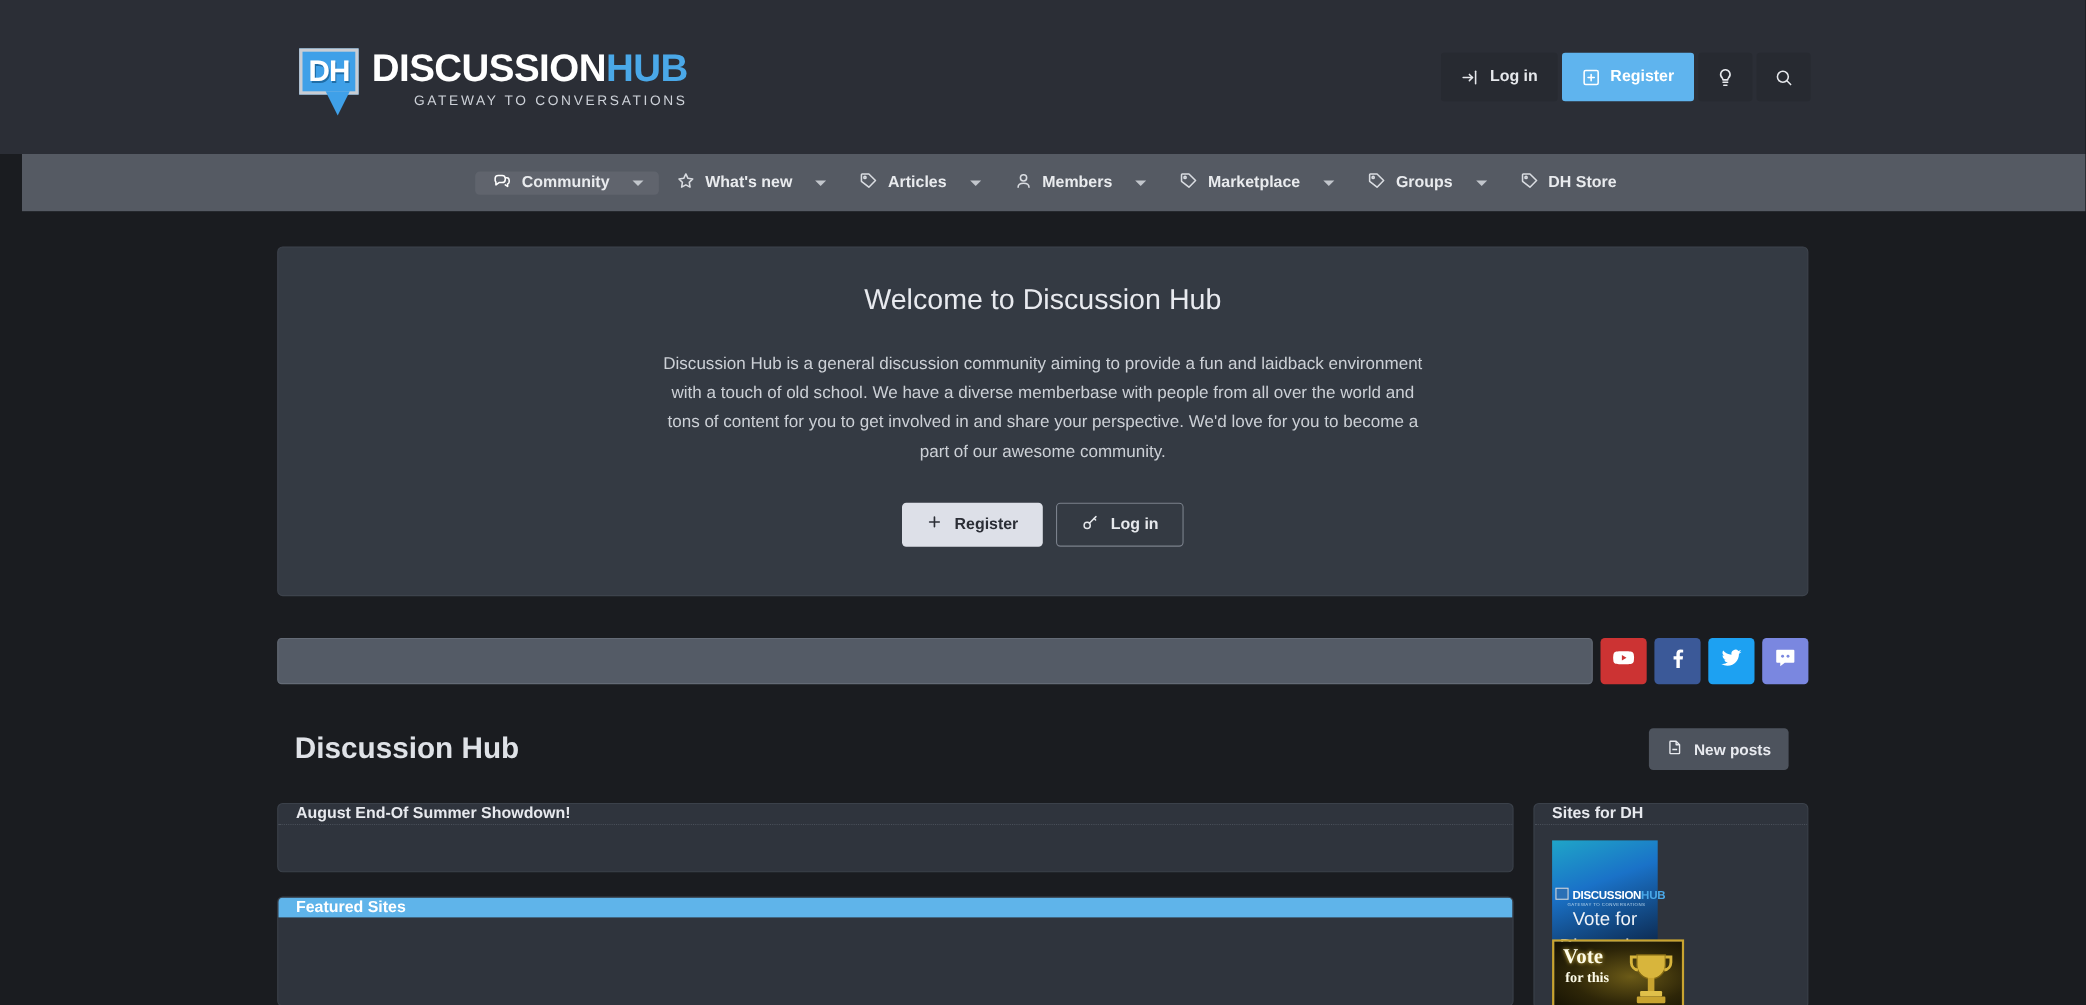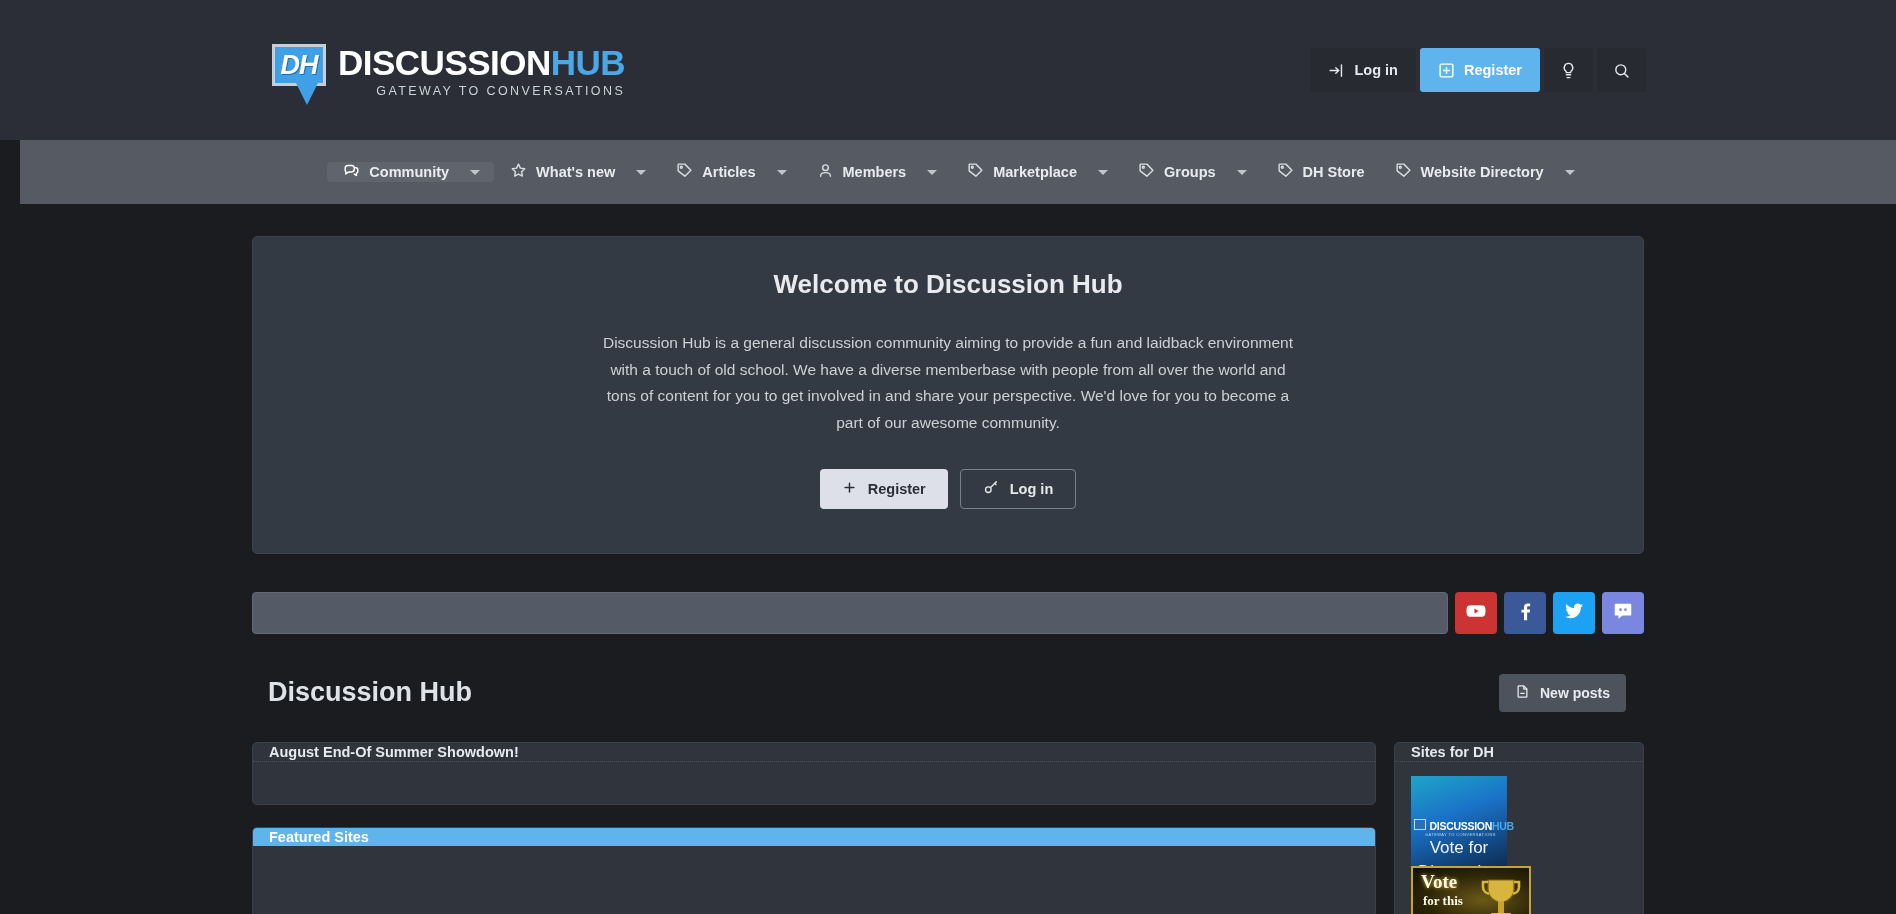--- a/index.html
+++ b/index.html
@@ -43,21 +43,20 @@
     border-top: 22px solid #3fa0e8;
   }
   .logo-mark .dh {
     position: absolute; left: 0; top: 0;
     width: 62px; height: 46px;
     display: flex; align-items: center; justify-content: center;
     font-weight: bold; font-size: 27px; letter-spacing: -1px;
     color: #ffffff;
     text-shadow: 1px 1px 0 #1f6ea8;
     z-index: 2;
-    font-style: italic;
   }
   .logo-text { line-height: 1; padding-top: 3px; }
   .logo-title {
     font-size: 35px; font-weight: bold; letter-spacing: -0.5px;
     white-space: nowrap;
   }
   .logo-title .w1 { color: #ffffff; }
   .logo-title .w2 { color: #4aa8e8; }
   .logo-sub {
     font-size: 12.5px; letter-spacing: 2.4px; color: #cdd1d8;
@@ -77,21 +76,21 @@
     color: #e6e8ec;
     cursor: pointer;
     white-space: nowrap;
   }
   .hbtn.primary { background: #5fb4ee; color: #ffffff; }
   .hbtn.icon-only { padding: 0 16px; }
   .hbtn svg { display: block; }
 
   
   .navbar {
-    height: 64px;
+    height: 52px;
     background: #555a63;
     display: flex;
     align-items: stretch;
     justify-content: center;
     margin-left: 20px;
   }
   .nav-item {
     display: flex; align-items: center; gap: 9px;
     padding: 0 14px 0 16px;
     font-size: 14.5px; font-weight: bold;
@@ -118,21 +117,21 @@
     border: 1px solid #3d434c;
     border-radius: 5px;
   }
 
   .welcome {
     margin-top: 32px;
     padding: 32px 40px 44px;
     text-align: center;
   }
   .welcome h1 {
-    font-size: 26px; font-weight: bold; color: #e8eaef;
+    font-size: 26px; font-weight: normal; color: #e8eaef;
     margin-bottom: 30px;
   }
   .welcome p {
     font-size: 15.5px; line-height: 1.72; color: #ccd0d6;
     max-width: 700px; margin: 0 auto;
   }
   .welcome-btns {
     display: flex; justify-content: center; gap: 12px; margin-top: 32px;
   }
   .wbtn {
@@ -387,32 +386,20 @@
       <span>
         <svg width="17" height="17" viewBox="0 0 24 24" fill="none" stroke="#d9dce1" stroke-width="2" stroke-linejoin="round">
           <path d="M3 12.5V4a1 1 0 0 1 1-1h8.5L21 11.5 12.5 20z"></path>
             <circle cx="7.5" cy="7.5" r="1.4"></circle>
         </svg>
       </span>
       <span>DH Store</span>
     </div>
   </div>
 
-  <div class="nav-group">
-    <div class="nav-item">
-      <span>
-        <svg width="17" height="17" viewBox="0 0 24 24" fill="none" stroke="#d9dce1" stroke-width="2" stroke-linejoin="round">
-          <path d="M3 12.5V4a1 1 0 0 1 1-1h8.5L21 11.5 12.5 20z"></path>
-            <circle cx="7.5" cy="7.5" r="1.4"></circle>
-        </svg>
-      </span>
-      <span>Website Directory</span>
-      <span class="nav-caret"></span>
-    </div>
-  </div>
 
 </div>
 
 <div class="content">
 
   <div class="panel welcome">
     <h1>Welcome to Discussion Hub</h1>
     <p>Discussion Hub is a general discussion community aiming to provide a fun and laidback environment with a touch of old school. We have a diverse memberbase with people from all over the world and tons of content for you to get involved in and share your perspective. We'd love for you to become a part of our awesome community.</p>
     <div class="welcome-btns">
       <div class="wbtn light">

